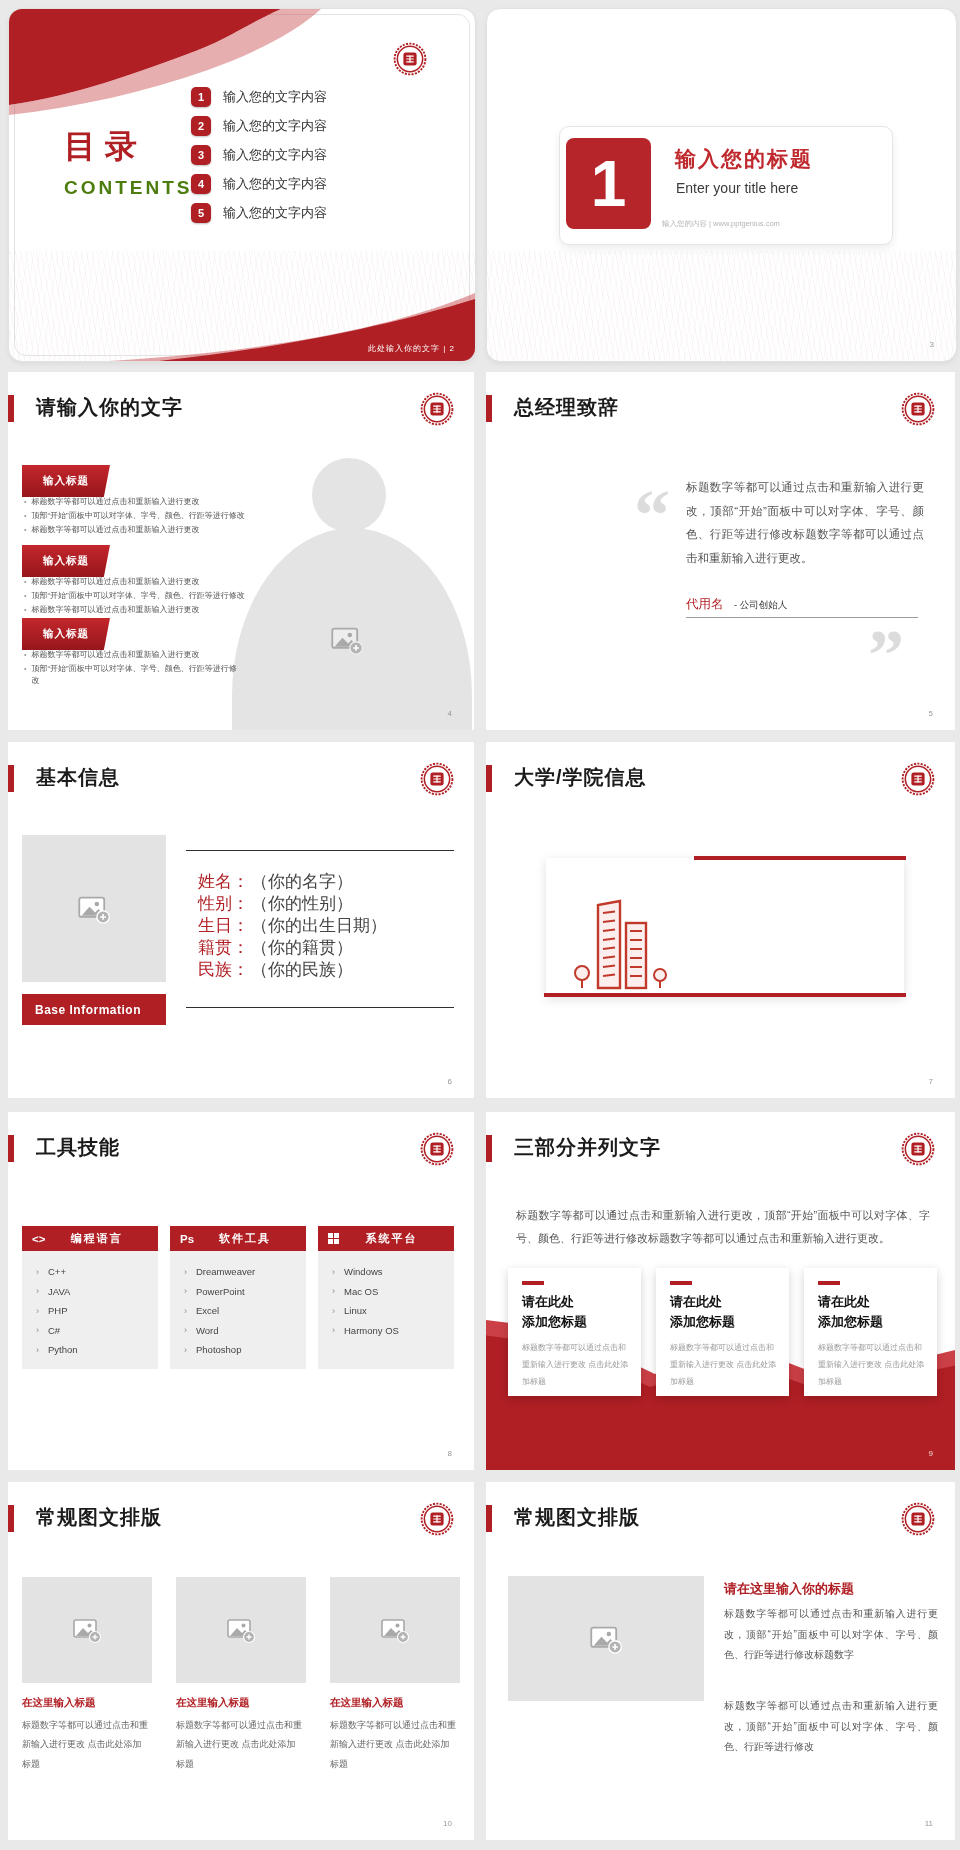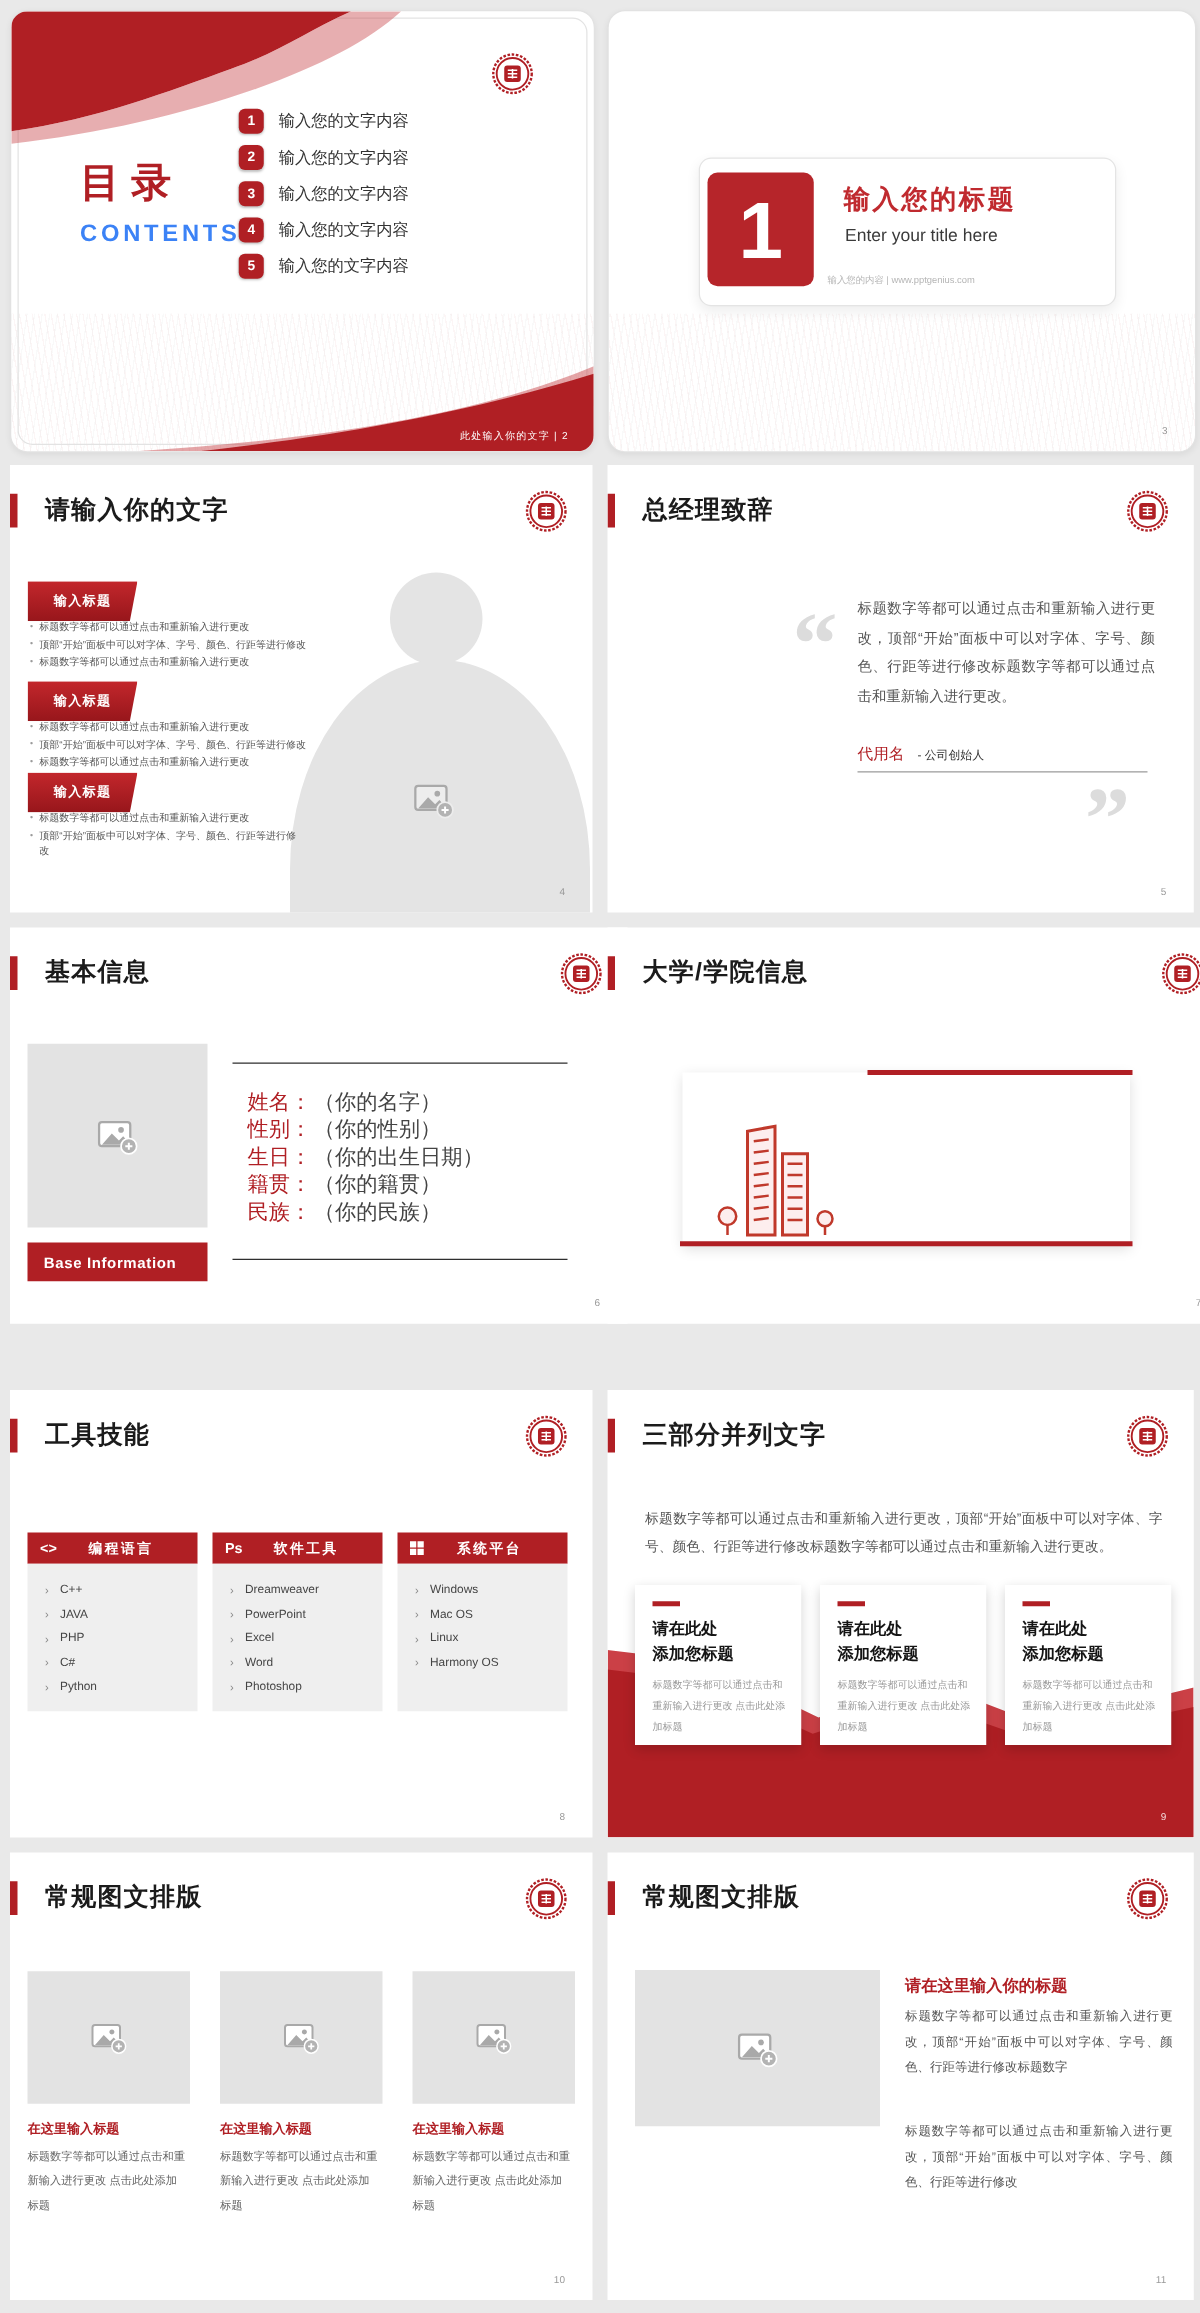--- a/index.html
+++ b/index.html
@@ -10,42 +10,42 @@
     -webkit-font-smoothing:antialiased;
   }
   .canvas{position:absolute;inset:0;overflow:hidden;}
 
   
   .slide{position:absolute;background:#fff;overflow:hidden;}
   .col-l{left:8px;width:466px;}
   .col-r{left:486px;width:469px;}
   .row1{top:8px;height:352px;border-radius:14px;border:1px solid #e2e2e2;box-shadow:0 2px 5px rgba(0,0,0,.06);}
   .row2{top:372px;height:358px;}
-  .row3{top:742px;height:317px;padding-left:28px;}
+  .row3{top:742px;height:356px;}
   .row4{top:1112px;height:358px;}
   .row5{top:1482px;height:358px;}
 
   .accent-bar{position:absolute;left:0;top:23px;width:6px;height:27px;background:#b01f24;}
   .slide-title{position:absolute;left:28px;top:22px;font-size:20px;font-weight:bold;color:#1b1b1b;letter-spacing:1px;}
   .seal{position:absolute;top:20px;right:20px;width:34px;height:34px;}
   .pagenum{position:absolute;right:22px;bottom:12px;font-size:8px;color:#999;}
   .pagenum.on-red{color:#f3d9d9;}
 
   
   .frame{position:absolute;inset:5px;border:1px solid #e3e3e3;border-radius:12px;z-index:1;pointer-events:none;}
   .mesh{position:absolute;left:0;right:0;bottom:0;height:110px;z-index:0;
     background:
       repeating-linear-gradient(98deg, rgba(140,140,140,.06) 0 1px, transparent 1px 6px),
       repeating-linear-gradient(80deg, rgba(176,31,36,.05) 0 1px, transparent 1px 5px);
     opacity:.8;}
   .wave-top{position:absolute;top:0;left:0;width:100%;height:112px;z-index:2;}
   .wave-bot{position:absolute;bottom:0;left:0;width:100%;height:78px;z-index:2;}
   .toc-cover .seal{top:33px;right:48px;z-index:3;}
   .toc-big{position:absolute;left:55px;top:116px;z-index:3;font-size:32px;font-weight:bold;color:#b01f24;letter-spacing:9px;}
-  .toc-en{position:absolute;left:55px;top:168px;z-index:3;font-size:19px;font-weight:bold;color:#3b82f6;letter-spacing:3px;}
+  .toc-en{position:absolute;left:55px;top:168px;z-index:3;font-size:19px;font-weight:bold;color:#4d7c0f;letter-spacing:3px;}
   .toc-list{position:absolute;left:182px;top:78px;z-index:3;}
   .toc-item{display:flex;align-items:center;height:20px;margin-bottom:9px;}
   .toc-num{width:20px;height:20px;border-radius:5px;background:linear-gradient(180deg,#c12archive 0,#b01f24 0);background:#b01f24;color:#fff;
     font-size:11px;font-weight:bold;display:flex;align-items:center;justify-content:center;box-shadow:0 1px 2px rgba(0,0,0,.25);}
   .toc-text{margin-left:12px;font-size:13px;color:#333;}
   .toc-footer{position:absolute;right:20px;bottom:7px;z-index:4;font-size:8px;color:#fff;letter-spacing:1px;}
 
   
   .num-card{position:absolute;left:72px;top:117px;width:332px;height:117px;background:#fff;border:1px solid #e4e4e4;
     border-radius:10px;box-shadow:0 4px 10px rgba(0,0,0,.07);z-index:2;}
@@ -113,21 +113,21 @@
   
   .th-intro{position:absolute;left:30px;top:92px;width:414px;font-size:11px;color:#555;line-height:2.1;text-align:justify;}
   .red-banner-light{position:absolute;left:0;right:0;bottom:0;height:150px;background:#cb4046;
     clip-path:polygon(0 0,16% 6%,36% 36%,54% 16%,74% 40%,100% 20%,100% 100%,0 100%);}
   .red-banner{position:absolute;left:0;right:0;bottom:0;height:143px;background:#b01f24;
     clip-path:polygon(0 6%,15% 12%,35% 42%,53% 23%,73% 46%,100% 27%,100% 100%,0 100%);}
   .th-card{position:absolute;top:156px;width:133px;height:128px;background:#fff;box-shadow:0 3px 9px rgba(0,0,0,.18);
     padding:13px 12px 0 14px;box-sizing:border-box;z-index:3;}
   .thc0{left:22px;} .thc1{left:170px;} .thc2{left:318px;}
   .th-dash{width:22px;height:4px;background:#b01f24;margin-bottom:8px;}
-  .th-head{font-size:13px;font-weight:bold;color:#141414;line-height:1.55;white-space:pre-line;}
+  .th-head{font-size:13px;font-weight:bold;color:#141414;line-height:1.55;white-space:pre-line;font-family:Liberation Mono, monospace;}
   .th-body{margin-top:7px;font-size:8px;color:#999;line-height:2.1;}
 
   
   .img-ph{position:absolute;background:#e3e3e3;display:flex;align-items:center;justify-content:center;}
   .g-ph{top:95px;width:130px;height:106px;}
   .gp0{left:14px;} .gp1{left:168px;} .gp2{left:322px;}
   .g-cap{position:absolute;top:214px;width:130px;font-size:10.5px;font-weight:bold;color:#b01f24;}
   .g-body{position:absolute;top:234px;width:128px;font-size:9px;color:#666;line-height:2.15;}
   .l2-ph{left:22px;top:94px;width:196px;height:125px;}
   .l2-head{position:absolute;left:238px;top:98px;font-size:13px;font-weight:bold;color:#b01f24;}

